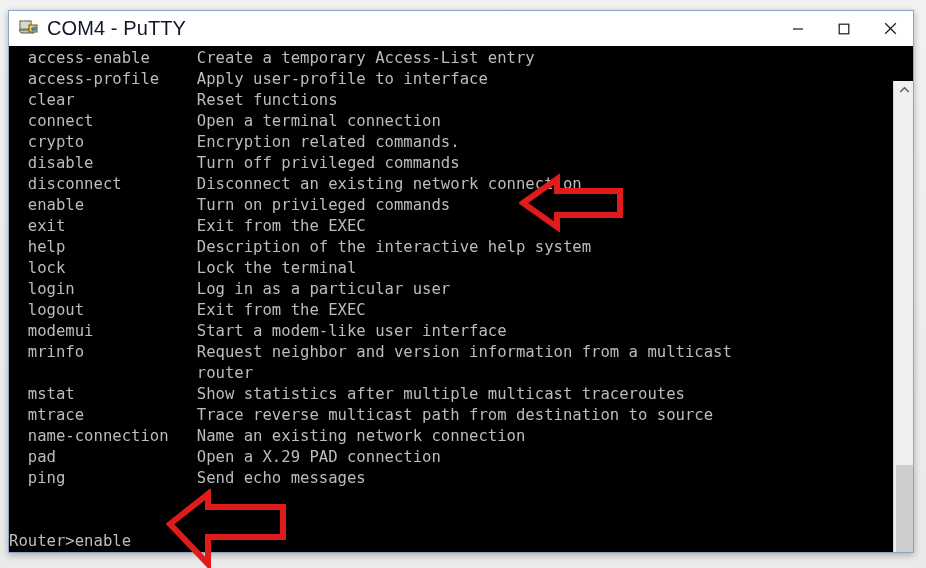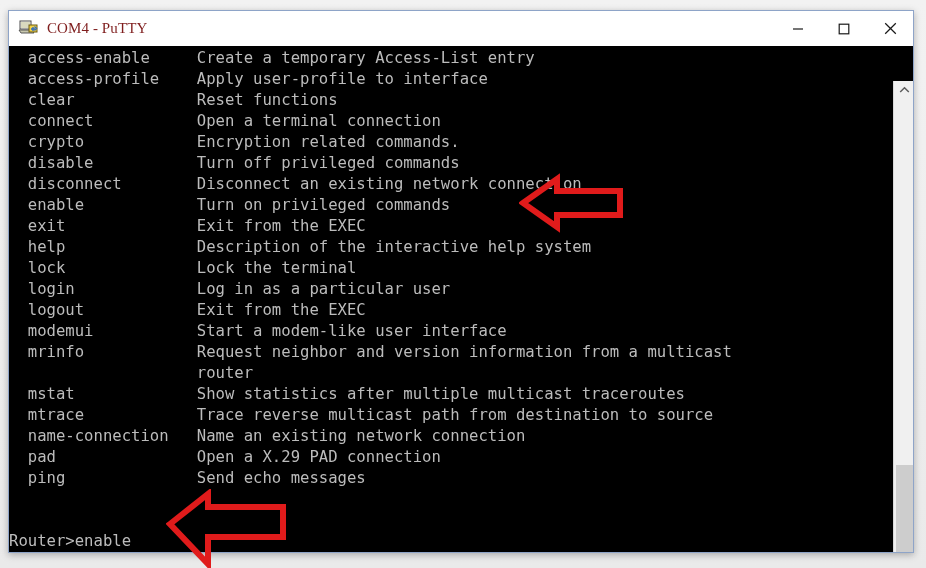--- a/index.html
+++ b/index.html
@@ -47,25 +47,25 @@
   .title-icon {
     width: 22px;
     height: 22px;
     margin-left: 9px;
     margin-right: 7px;
     position: relative;
     flex: 0 0 auto;
   }
 
   .title-text {
-    font-size: 15px;
-    color: #7f1d1d;
+    font-size: 20px;
+    color: #0f172a;
     letter-spacing: 0.1px;
     white-space: nowrap;
-    font-family: Liberation Serif, serif;
+    font-family: Liberation Sans, sans-serif;
   }
 
   .caption-buttons {
     margin-left: auto;
     display: flex;
     height: 35px;
   }
   .cap-btn {
     width: 46px;
     height: 35px;

